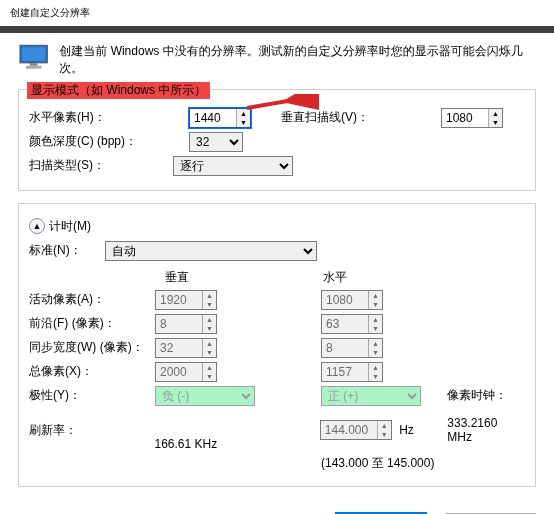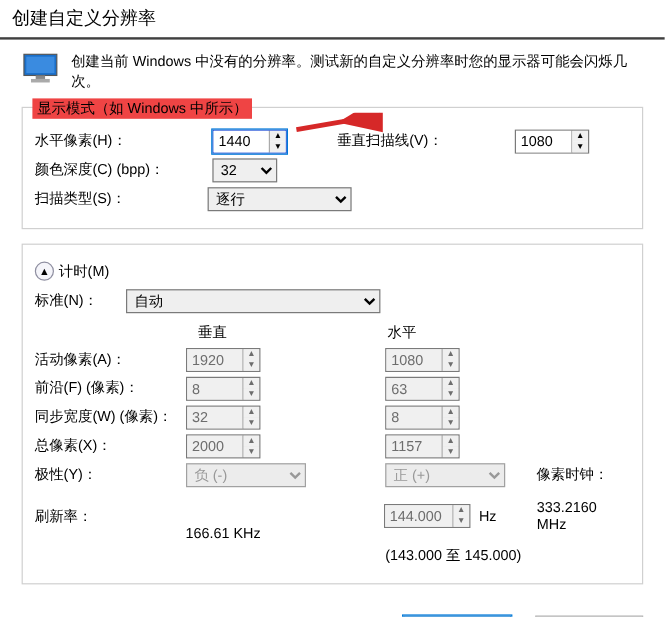--- a/index.html
+++ b/index.html
@@ -1,37 +1,37 @@
 <!DOCTYPE html>
 <html><head>
 <meta charset="utf-8">
 <style>
 * { box-sizing: border-box; margin: 0; padding: 0; }
 body { font-family: "Microsoft YaHei", "SimSun", sans-serif; font-size: 12px; background: #fff; width: 554px; height: 514px; overflow: hidden; }
-.titlebar { background: #fff; border-bottom: 2px solid #404040; padding: 6px 10px; font-size: 15px; }
+.titlebar { background: #fff; border-bottom: 7px solid #404040; padding: 6px 10px; font-size: 10px; }
 .content { padding: 10px 18px; }
 .intro { display: flex; gap: 10px; margin-bottom: 10px; justify-content: center; }
 .monitor-icon { width: 32px; height: 28px; }
 .groupbox { border: 1px solid #d0d0d0; position: relative; margin: 12px 0 8px; padding: 14px 10px 10px; }
 .groupbox-title { position: absolute; top: -8px; left: 8px; background: #ef4444; padding: 0 4px; font-size: 12px; }
 .row { display: flex; align-items: center; margin: 4px 0; gap: 8px; }
 .lbl { width: 136px; }
 .lbl-s { width: 118px; }
-.col50 { width: 50%; display: flex; align-items: center; gap: 12px; }
+.col50 { width: 50%; display: flex; align-items: center; gap: 24px; }
 .spin { display: inline-flex; align-items: stretch; height: 20px; border: 1px solid #7a7a7a; background: #fff; }
 .spin input { border: none; width: 46px; padding: 0 4px; font-size: 12px; text-align: left; outline: none; }
 .spin .arrows { display: flex; flex-direction: column; width: 14px; border-left: 1px solid #aaa; }
 .spin .arrows span { flex: 1; font-size: 7px; text-align: center; line-height: 9px; background: #f0f0f0; cursor: pointer; }
 .spin.hl { border: 1px solid #1d4ed8; outline: 1px solid #0078d7; }
 select { height: 20px; border: 1px solid #7a7a7a; font-size: 12px; padding: 0 2px; }
 .sel-md { width: 120px; }
 .sel-sm { width: 54px; }
 .sel-lg { width: 212px; }
 .sel-xl { width: 100px; }
-.readonly { background: #e5e5e5; color: #6d6d6d; }
+.readonly { background: #86efac; color: #6d6d6d; }
 .readonly input { background: #f0f0f0; color: #6d6d6d; }
 .collapse-btn { width: 16px; height: 16px; border: 1px solid #8e8ea0; border-radius: 50%; display: inline-flex; align-items: center; justify-content: center; font-size: 9px; margin-right: 4px; background: #f5f5fa; cursor: pointer; }
 .timing-head { display: flex; align-items: center; margin: 0 0 6px; }
 .colhdr { display: flex; }
 .colhdr .spacer { width: 136px; }
 .colhdr .h { width: 158px; }
 .btnbar { display: flex; justify-content: flex-end; gap: 20px; padding: 8px 18px; }
 button.winbtn { width: 90px; height: 22px; border: 1px solid #adadad; background: #e1e1e1; font-size: 12px; cursor: pointer; }
 button.winbtn.primary { border: 1px solid #0078d7; outline: 1px solid #0078d7; }
 .arrow-red { position: absolute; pointer-events: none; }

